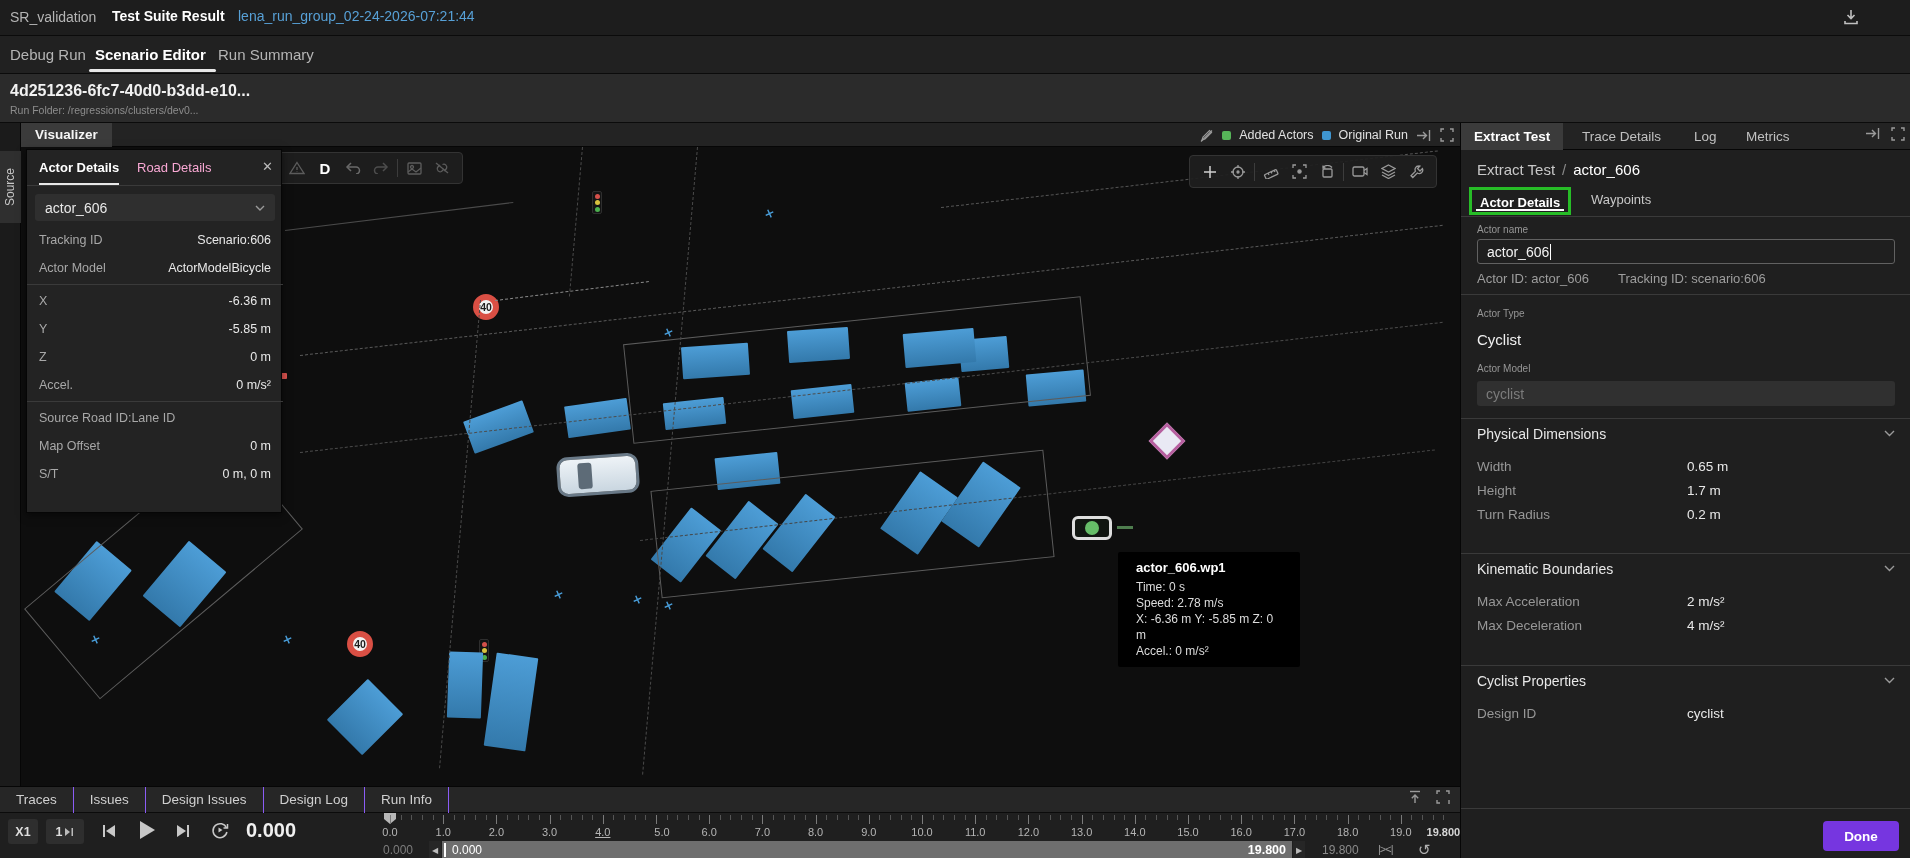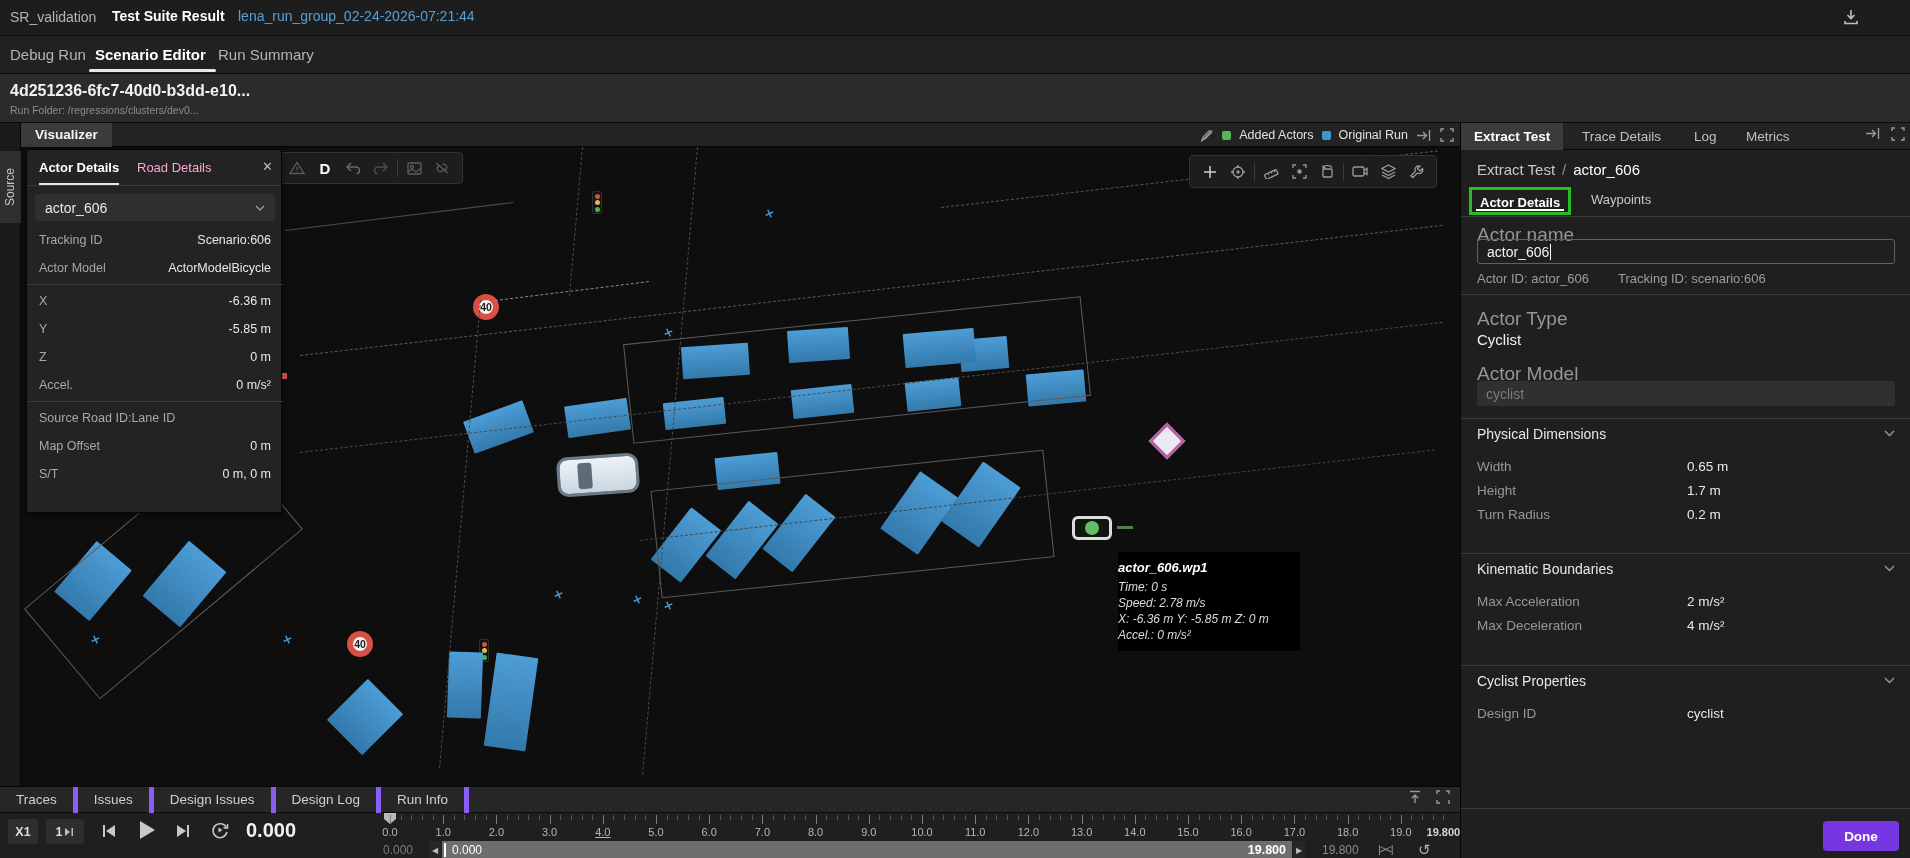--- a/index.html
+++ b/index.html
@@ -59,21 +59,21 @@
   .ego-car::after { content:""; position:absolute; left:18px; top:4px; width:14px; height:26px; background:#5d6b77; border-radius:3px; }
   .speed-sign { position:absolute; width:26px; height:26px; border-radius:50%; background:#f2f2f2; border:6px solid #d94f44; color:#1c1c1c; font-size:10.5px; font-weight:bold; display:flex; align-items:center; justify-content:center; }
   .tlight { position:absolute; width:10px; height:23px; background:#141414; border:1px solid #2e2e2e; border-radius:2px; display:flex; flex-direction:column; align-items:center; justify-content:space-evenly; }
   .tlight i { width:5px; height:5px; border-radius:50%; display:block; }
   .cyclist { position:absolute; color:#4aa0dd; font-size:11px; font-weight:bold; cursor:pointer; }
   .red-tick { position:absolute; width:11px; height:6px; background:#df5450; border-radius:1px; }
   .diamond { position:absolute; width:26px; height:26px; background:#e9e9f4; border:3px solid #b65f9f; transform:rotate(45deg); cursor:pointer; }
   .wp-marker { position:absolute; width:40px; height:24px; border:3px solid #dedede; border-radius:6px; background:rgba(20,30,20,.55); display:flex; align-items:center; justify-content:center; cursor:pointer; }
   .wp-marker i { width:14px; height:14px; border-radius:50%; background:#66bd68; display:block; }
   .wp-dash { position:absolute; height:3px; background:#4e7d4e; }
-  .tooltip { position:absolute; width:182px; background:#000; border-radius:2px; padding:8px 0; z-index:5;font-style:italic; }
+  .tooltip { position:absolute; width:182px; background:#000; border-radius:2px; padding:8px 18px; z-index:5; }
   .tooltip .tt-title { font-size:13px; font-weight:bold; color:#fff; margin-bottom:4px; }
   .tooltip .tt-line { font-size:12px; color:#dcdcdc; line-height:16px; }
 
   .cv-toolbar { position:absolute; background:rgba(30,30,30,.92); border:1px solid #333; border-radius:4px; display:flex; align-items:center; gap:4px; padding:0 8px; }
   .cv-toolbar .ic { width:24px; height:24px; display:flex; align-items:center; justify-content:center; color:#9a9a9a; cursor:pointer; }
   .cv-toolbar .ic.bright { color:#fff; font-weight:bold; font-size:15px; }
   .cv-toolbar .sep { width:1px; height:18px; background:#3c3c3c; }
 
   
   .left-panel { position:absolute; left:26px; top:149px; width:256px; height:364px; background:#232323; border:1px solid #060606; box-shadow:0 2px 8px rgba(0,0,0,.5); z-index:6; }
@@ -97,40 +97,40 @@
   .rp-tab.active { background:#3b3b3b; color:#fff; font-weight:bold; }
   .rp-icons { position:absolute; right:6px; top:4px; display:flex; gap:10px; color:#9a9a9a; }
   .rp-bread { position:absolute; left:16px; top:38px; font-size:15px; }
   .rp-bread .b1 { color:#c8c8c8; }
   .rp-bread .bsep { color:#8a8a8a; padding:0 7px; }
   .rp-bread .b2 { color:#fff; }
   .rp-subtabs { position:absolute; left:0; top:62px; width:450px; height:32px; border-bottom:1px solid #3a3a3a; }
   .rp-subtab { position:absolute; top:2px; height:28px; line-height:26px; font-size:13px; color:#c8c8c8; cursor:pointer; }
   .rp-subtab.active { color:#fff; font-weight:bold; border:3px solid #27bd27; padding:0 8px; }
   .rp-subtab.active::after { content:""; position:absolute; left:4px; right:4px; bottom:1px; height:2.5px; background:#fff; }
-  .rp-label { position:absolute; left:16px; font-size:19px; color:#969696; }
+  .rp-label { position:absolute; left:16px; font-size:10px; color:#969696; }
   .rp-input { position:absolute; left:16px; width:418px; height:25px; border:1px solid #616161; border-radius:3px; background:transparent; color:#f2f2f2; font-size:14px; display:flex; align-items:center; padding:0 9px; cursor:text; }
   .rp-input .caret { width:1px; height:16px; background:#fff; margin-left:1px; }
   .rp-input.disabled { background:#303030; border:none; color:#7c7c7c; cursor:default; }
   .rp-meta { position:absolute; left:16px; font-size:13px; color:#9e9e9e; }
   .rp-div { position:absolute; left:0; width:450px; height:1px; background:#3a3a3a; }
   .rp-value-lg { position:absolute; left:16px; font-size:15px; color:#f0f0f0; }
   .rp-sec-head { position:absolute; left:0; width:450px; height:30px; border-top:1px solid #3a3a3a; display:flex; align-items:center; padding:0 16px; font-size:14px; color:#e8e8e8; cursor:pointer; }
   .rp-sec-head .chev { margin-left:auto; color:#9a9a9a; }
   .rp-sec-rows { position:absolute; left:0; width:450px; }
   .rp-sec-row { display:flex; height:24px; align-items:center; padding:0 16px; font-size:13.5px; }
   .rp-sec-row .lbl { width:210px; color:#979797; }
   .rp-sec-row .val { color:#e8e8e8; }
   .rp-donebar { position:absolute; left:0; top:685px; width:450px; height:50px; border-top:1px solid #3a3a3a; }
   .btn.done { left:362px; top:12px; width:76px; height:30px; background:#7636e0; color:#fff; font-weight:bold; font-size:13.5px; border-radius:4px; }
 
   
   .bottombar { position:absolute; left:0; top:786px; width:1460px; height:72px; background:#1f1f1f; border-top:1px solid #060606; z-index:6; }
   .bt-tabs { position:absolute; left:0; top:0; width:1460px; height:26px; background:#262626; border-bottom:1px solid #0b0b0b; display:flex; }
-  .bt-tab { height:26px; line-height:26px; padding:0 16px; font-size:13.5px; color:#d0d0d0; border-right:5px solid #8b5cf6; cursor:pointer; }
+  .bt-tab { height:26px; line-height:26px; padding:0 16px; font-size:13.5px; color:#d0d0d0; border-right:1px solid #8b5cf6; cursor:pointer; }
   .bt-icons { position:absolute; right:10px; top:3px; display:flex; gap:14px; color:#9a9a9a; }
   .chip { position:absolute; background:#2e2e2e; border-radius:3px; color:#ddd; display:flex; align-items:center; justify-content:center; font-size:12.5px; font-weight:bold; cursor:pointer; }
   .transport-ic { position:absolute; color:#c8c8c8; cursor:pointer; display:flex; align-items:center; }
   .time-big { position:absolute; left:246px; top:32px; font-size:20px; font-weight:bold; color:#f0f0f0; }
   .ruler { position:absolute; left:382px; top:28px; width:1078px; height:44px; }
   .tick { position:absolute; top:0; width:1px; background:#555; height:5px; }
   .tick.major { height:9px; background:#7a7a7a; }
   .tick-label { position:absolute; top:11px; transform:translateX(-50%); font-size:11px; color:#b5b5b5; }
   .tick-label.end { font-weight:bold; color:#d5d5d5; }
   .playhead { position:absolute; left:2px; top:-2px; width:12px; height:11px; background:#b8b8b8; clip-path:polygon(0 0,100% 0,100% 55%,50% 100%,0 55%); cursor:grab; }
@@ -749,21 +749,21 @@
         <div class="tick major" style="left: 1018.8px;"></div>
         <div class="tick" style="left: 1029.44px;"></div>
         <div class="tick" style="left: 1040.08px;"></div>
         <div class="tick" style="left: 1050.72px;"></div>
         <div class="tick" style="left: 1061.36px;"></div>
         <div class="tick-label" style="left: 8px;">0.0</div>
         <div class="tick-label" style="left: 61.2px;">1.0</div>
         <div class="tick-label" style="left: 114.4px;">2.0</div>
         <div class="tick-label" style="left: 167.6px;">3.0</div>
         <div class="tick-label" style="left: 220.8px; text-decoration: underline;">4.0</div>
-        <div class="tick-label" style="left: 274px;">5.0</div>
+        <div class="tick-label" style="left: 280px;">5.0</div>
         <div class="tick-label" style="left: 327.2px;">6.0</div>
         <div class="tick-label" style="left: 380.4px;">7.0</div>
         <div class="tick-label" style="left: 433.6px;">8.0</div>
         <div class="tick-label" style="left: 486.8px;">9.0</div>
         <div class="tick-label" style="left: 540px;">10.0</div>
         <div class="tick-label" style="left: 593.2px;">11.0</div>
         <div class="tick-label" style="left: 646.4px;">12.0</div>
         <div class="tick-label" style="left: 699.6px;">13.0</div>
         <div class="tick-label" style="left: 752.8px;">14.0</div>
         <div class="tick-label" style="left: 806px;">15.0</div>

